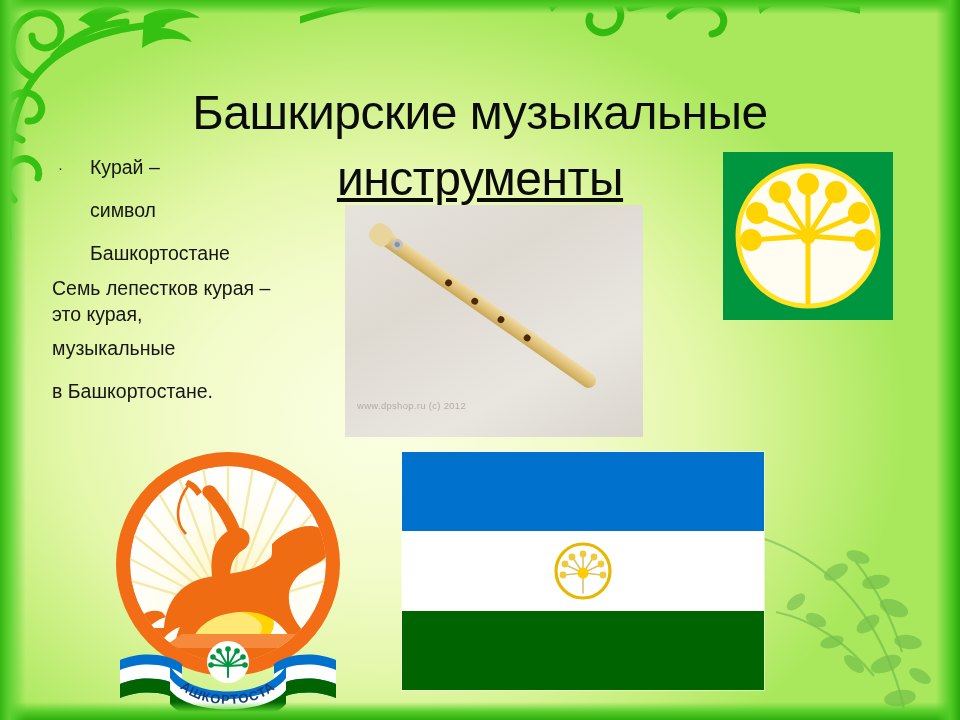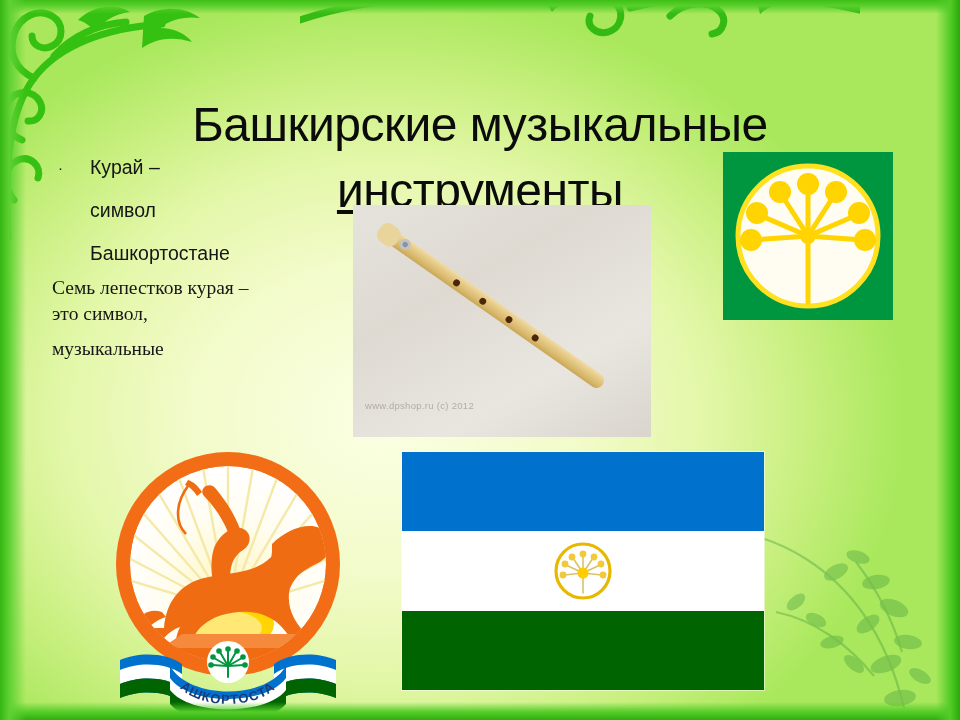--- a/index.html
+++ b/index.html
@@ -27,39 +27,38 @@
 
   .vine{position:absolute;left:-6px;top:-10px;width:330px;height:250px;opacity:.95;}
   .vine-top{position:absolute;left:300px;top:-14px;width:560px;height:90px;opacity:.9;}
   .foliage{position:absolute;right:14px;bottom:8px;width:210px;height:300px;opacity:.55;}
 
   .title{
     position:absolute;left:120px;top:80px;width:720px;
     text-align:center;color:#0b0b0b;
     font-size:48px;line-height:66px;font-weight:400;
     letter-spacing:-0.5px;
-    margin-top:12px;
   }
   .title .ln2{display:block;text-decoration:underline;}
 
   .body-text{
     position:absolute;left:52px;top:146px;width:300px;
     color:#161616;font-size:19.5px;line-height:43px;
   }
   .bullet-row{display:flex;align-items:flex-start;}
   .bullet-dot{width:32px;flex:none;font-size:15px;line-height:43px;color:#161616;text-align:left;padding-left:6px;}
   .bullet-lines{flex:1;}
   .bullet-lines span{display:block;}
-  .para{margin-top:0;font-family:Liberation Serif, serif;}
+  .para{margin-top:0;}
   .para .tight{line-height:26px;}
   .para span{display:block;}
 
   
   .photo{
-    position:absolute;left:353px;top:205px;width:298px;height:232px;
+    position:absolute;left:345px;top:205px;width:298px;height:232px;
     background:linear-gradient(150deg,#e6e3dd 0%,#dedad2 35%,#e9e6e0 70%,#d9d5cd 100%);
     overflow:hidden;
   }
   .photo .stick{
     position:absolute;left:-2px;top:4px;width:330px;height:232px;
   }
   .watermark{
     position:absolute;left:12px;bottom:26px;
     font-size:9.5px;color:#b4ada1;letter-spacing:.3px;
     font-family:"Liberation Sans",sans-serif;
@@ -150,22 +149,23 @@
     <div class="bullet-row">
       <div class="bullet-dot">·</div>
       <div class="bullet-lines">
         <span>Курай –</span>
         <span>символ</span>
         <span>Башкортостане</span>
       </div>
     </div>
     <div class="para">
       <span class="tight">Семь лепестков курая –</span>
-      <span class="tight">это символ,</span>
+      <span class="tight">это курая,</span>
       <span>музыкальные</span>
+      <span>в Башкортостане.</span>
     </div>
   </div>
 
   <div class="photo">
     <svg class="stick" viewBox="0 0 330 232">
       <defs>
         <linearGradient id="wood" x1="0" y1="0" x2="0" y2="1">
           <stop offset="0%" stop-color="#f0dca8"></stop>
           <stop offset="35%" stop-color="#e5c985"></stop>
           <stop offset="70%" stop-color="#d9b96d"></stop>

